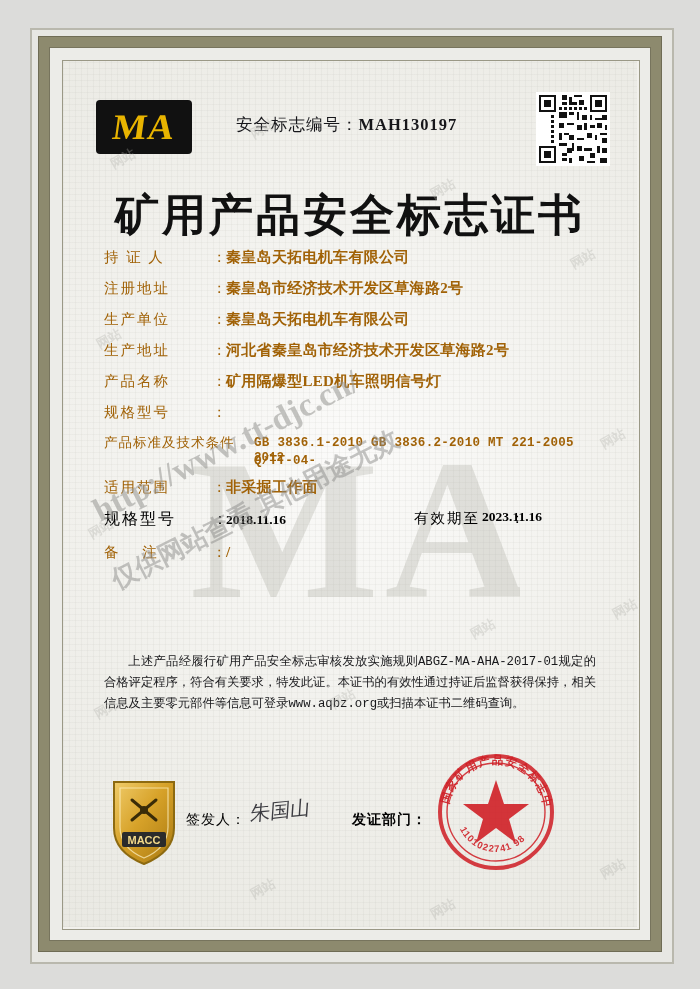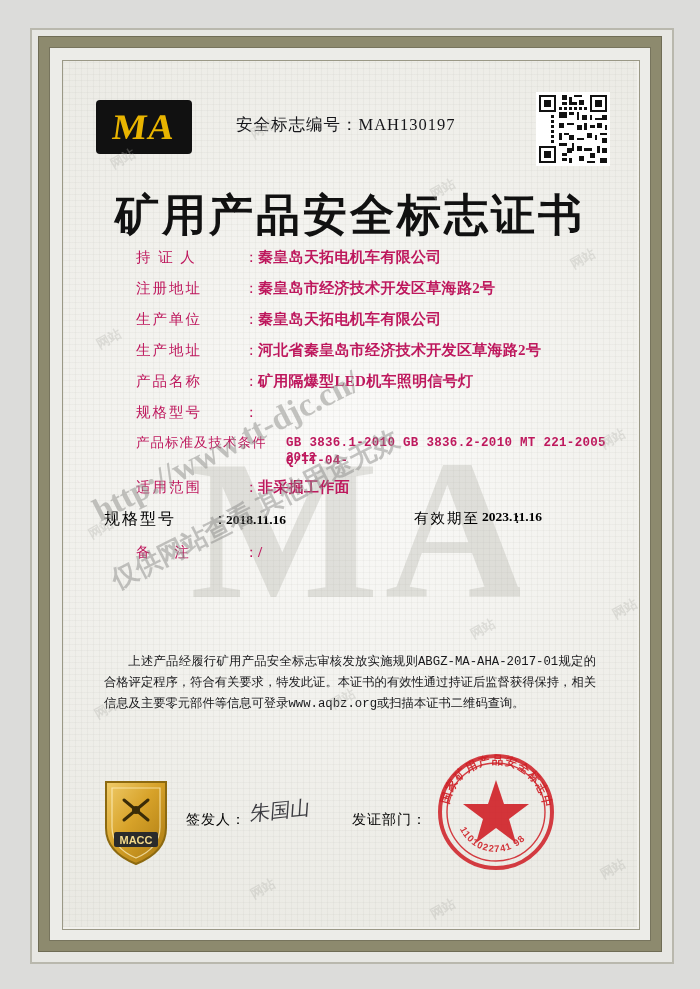--- a/index.html
+++ b/index.html
@@ -75,37 +75,36 @@
     position:absolute;right:90px;top:92px;width:74px;height:74px;
     background:#fff;
   }
   
   .cert-no{
     position:absolute;left:236px;top:114px;
     font-size:16.5px;color:#16161a;
     font-family:"Liberation Serif", serif;
     letter-spacing:1px;white-space:nowrap;
   }
-  .cert-no b{font-weight:normal;}
+  .cert-no b{font-weight:bold;}
   
   .title{
     position:absolute;left:0;top:186px;width:700px;text-align:center;
     font-size:44px;font-weight:bold;color:#111;
     font-family:"Liberation Serif", serif;
     letter-spacing:3px;
   }
   
   .fields{
     position:absolute;left:104px;top:248px;width:500px;
   }
   .row{
     position:relative;min-height:31px;
-    font-size:14.5px;color:#be185d;
-    font-family:"Liberation Serif", serif;
-    margin-left:32px;
+    font-size:14.5px;color:#a16207;
+    font-family:"Liberation Serif", serif;
   }
   .lbl{
     position:absolute;left:0;top:0;width:108px;
     letter-spacing:2px;white-space:nowrap;
   }
   .lbl.spread{letter-spacing:10px;}
   .colon{position:absolute;left:108px;top:0;}
   .val{
     position:absolute;left:122px;top:0;width:380px;
     font-size:15px;font-weight:bold;letter-spacing:.3px;
@@ -149,25 +148,25 @@
   }
   .sig-hand{
     position:absolute;left:250px;top:796px;width:84px;height:34px;
     color:#1d1d24;font-size:20px;
     font-family:"Liberation Serif", serif;
     transform:rotate(-6deg) skewX(-10deg);
     opacity:.85;
   }
   .dept-label{
     position:absolute;left:352px;top:811px;
-    font-size:14px;font-family:"Liberation Serif", serif;letter-spacing:1px;
+    font-size:14px;font-family:"Liberation Serif", serif;letter-spacing:1px;font-weight:bold;
   }
   
   .shield{
-    position:absolute;left:100px;top:776px;width:72px;height:92px;
+    position:absolute;left:108px;top:776px;width:72px;height:92px;
   }
   
   .seal{
     position:absolute;left:428px;top:744px;width:136px;height:136px;
   }
   
   .wm-url{
     position:absolute;left:118px;top:376px;width:470px;height:250px;
     transform:rotate(-27deg);
     color:rgba(150,150,145,.55);

